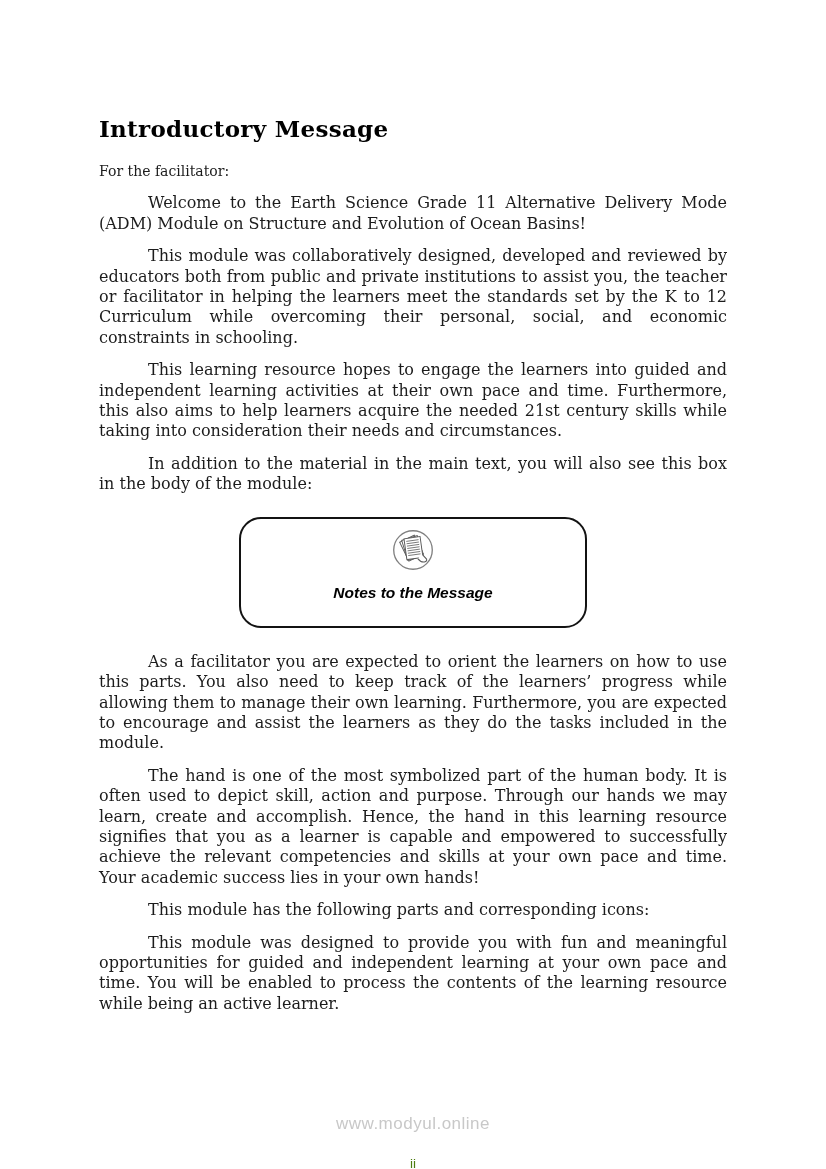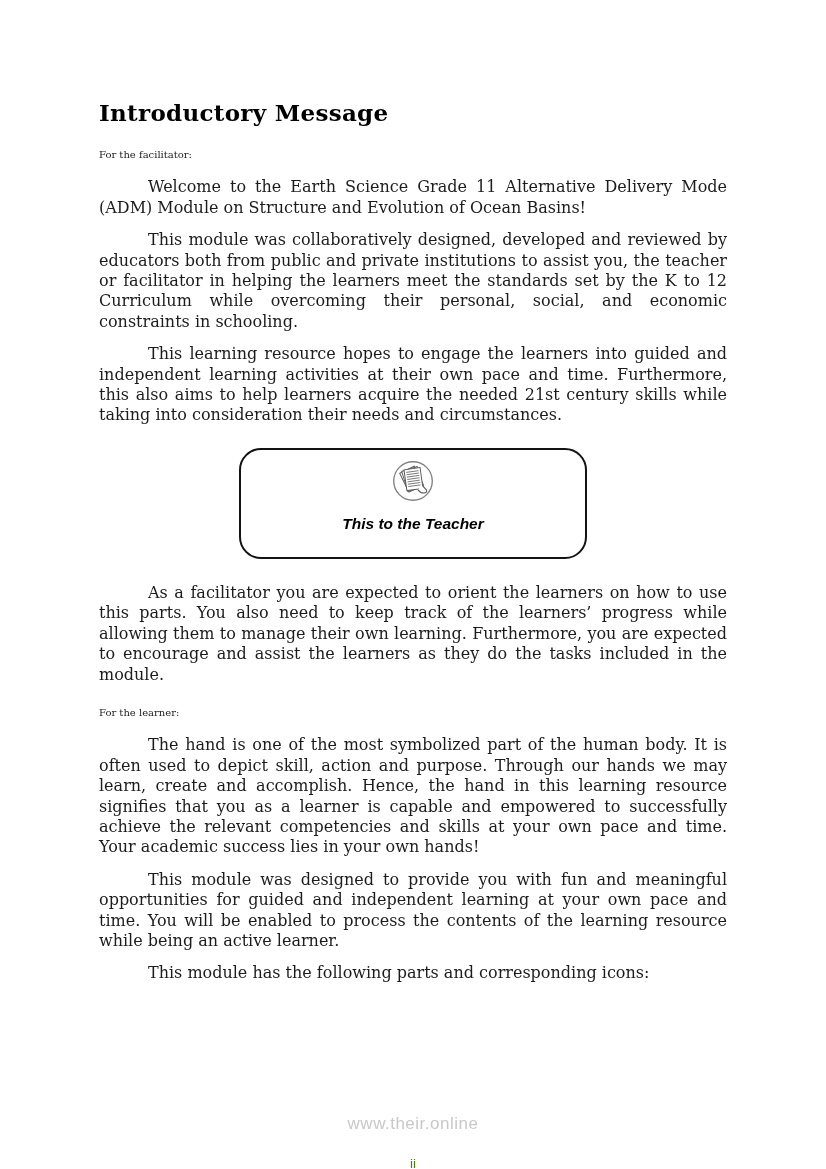--- a/index.html
+++ b/index.html
@@ -8,34 +8,34 @@
     width: 826px;
     height: 1169px;
     background: #ffffff;
     overflow: hidden;
     font-family: "DejaVu Serif", serif;
     color: #1c1c1c;
   }
   .content {
     position: absolute;
     left: 99px;
-    top: 0;
+    top: 16px;
     width: 628px;
   }
   .doc-title {
     margin: 99px 0 0 0;
     font-size: 23px;
     line-height: 28px;
     font-weight: bold;
     color: #000000;
     letter-spacing: 0.3px;
   }
   .section-heading {
     margin: 18px 0 0 0;
-    font-size: 10px;
+    font-size: 14px;
     line-height: 20.4px;
   }
   .para {
     margin: 12px 0 0 0;
     font-size: 16px;
     line-height: 20.4px;
     text-align: justify;
     text-indent: 49px;
   }
   .notes-box {
@@ -94,20 +94,21 @@
 <div class="page">
   <div class="content">
 
     <h1 class="doc-title">Introductory Message</h1>
 
     <p class="section-heading">For the facilitator:</p>
 
     <p class="para">Welcome to the Earth Science Grade 11 Alternative Delivery Mode (ADM) Module on Structure and Evolution of Ocean Basins!</p>
     <p class="para">This module was collaboratively designed, developed and reviewed by educators both from public and private institutions to assist you, the teacher or facilitator in helping the learners meet the standards set by the K to 12 Curriculum while overcoming their personal, social, and economic constraints in schooling.</p>
     <p class="para">This learning resource hopes to engage the learners into guided and independent learning activities at their own pace and time. Furthermore, this also aims to help learners acquire the needed 21st century skills while taking into consideration their needs and circumstances.</p>
+    <p class="para">In addition to the material in the main text, you will also see this box in the body of the module:</p>
 
     <div class="notes-box">
       <div class="notes-icon-wrap">
         <svg class="notes-icon" viewBox="0 0 44 44" aria-hidden="true">
           <circle cx="22" cy="22" r="20.2" fill="none" stroke="#808080" stroke-width="1.4"></circle>
           <g stroke="#5a5a5a" stroke-width="1" fill="#ffffff">
             <rect x="12" y="9" width="17" height="22" transform="rotate(-26 20.5 20)"></rect>
             <rect x="13" y="9" width="17" height="22" transform="rotate(-17 21.5 20)"></rect>
             <rect x="14" y="9" width="17" height="22" transform="rotate(-8 22.5 20)"></rect>
           </g>
@@ -116,28 +117,27 @@
             <line x1="16" y1="14.5" x2="29" y2="14.5"></line>
             <line x1="16" y1="17" x2="29" y2="17"></line>
             <line x1="16" y1="19.5" x2="29" y2="19.5"></line>
             <line x1="16" y1="22" x2="29" y2="22"></line>
             <line x1="16" y1="24.5" x2="29" y2="24.5"></line>
             <line x1="16" y1="27" x2="29" y2="27"></line>
           </g>
           <path d="M27 31 q3 4 7 3.5 q3 -0.8 2.2 -3 l-4.5 -5" fill="#ffffff" stroke="#5a5a5a" stroke-width="1.1"></path>
         </svg>
       </div>
-      <div class="notes-title">This to the Teacher</div>
+      <div class="notes-title">Notes to the Message</div>
     </div>
 
     <p class="para para-after-box">As a facilitator you are expected to orient the learners on how to use this parts. You also need to keep track of the learners’ progress while allowing them to manage their own learning. Furthermore, you are expected to encourage and assist the learners as they do the tasks included in the module.</p>
 
-    <p class="section-heading">For the learner:</p>
 
     <p class="para">The hand is one of the most symbolized part of the human body. It is often used to depict skill, action and purpose. Through our hands we may learn, create and accomplish. Hence, the hand in this learning resource signifies that you as a learner is capable and empowered to successfully achieve the relevant competencies and skills at your own pace and time. Your academic success lies in your own hands!</p>
+    <p class="para">This module has the following parts and corresponding icons:</p>
     <p class="para">This module was designed to provide you with fun and meaningful opportunities for guided and independent learning at your own pace and time. You will be enabled to process the contents of the learning resource while being an active learner.</p>
-    <p class="para">This module has the following parts and corresponding icons:</p>
 
   </div>
 
   <div class="footer-pagenum">ii</div>
-  <div class="footer-watermark">www.their.online</div>
+  <div class="footer-watermark">www.modyul.online</div>
 </div>
 
 </body></html>

